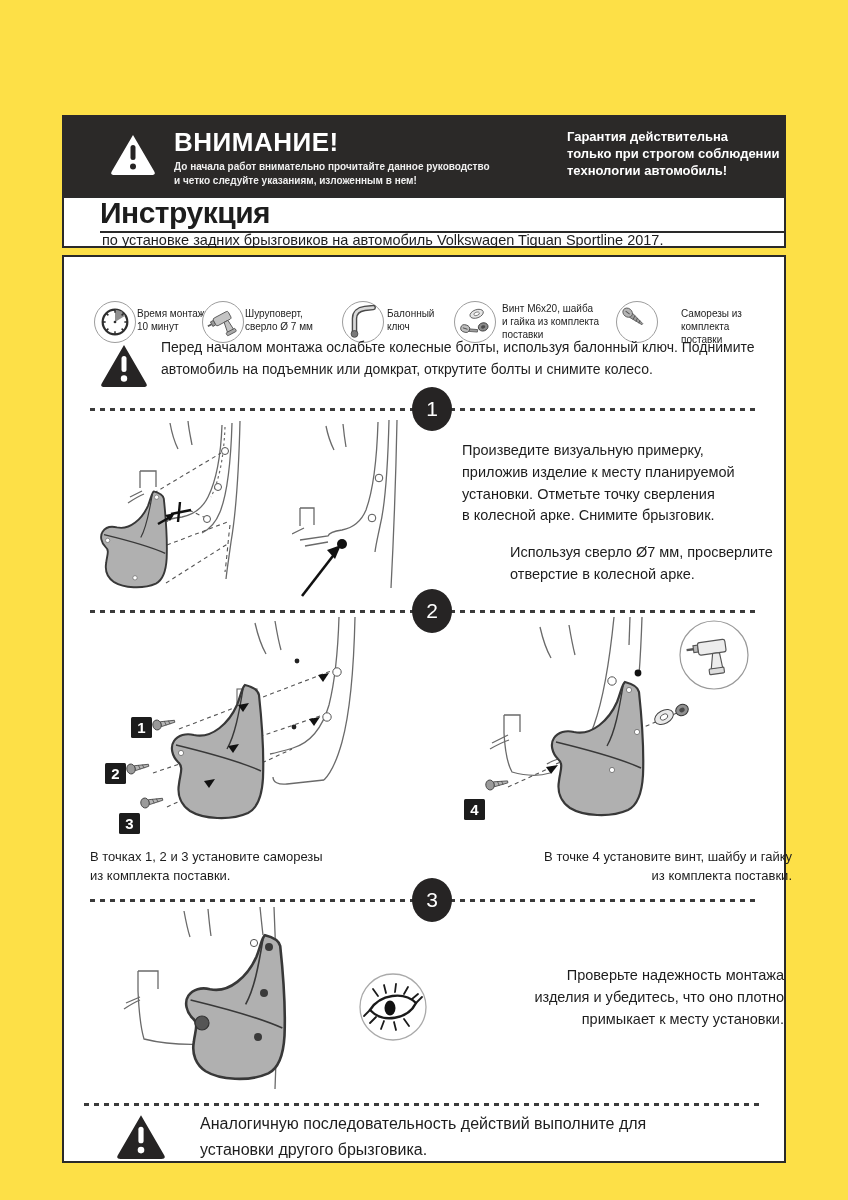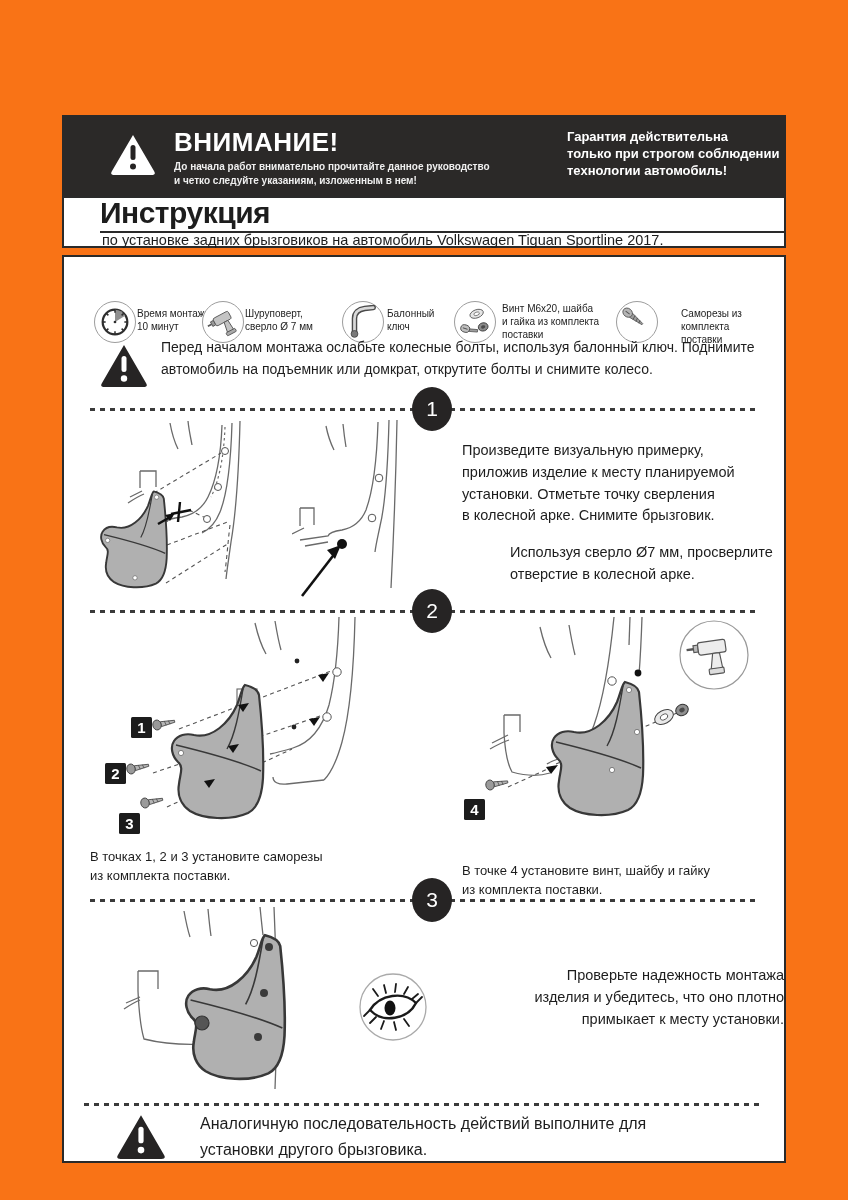--- a/index.html
+++ b/index.html
@@ -1,16 +1,16 @@
 <!DOCTYPE html>
 <html><head>
 <meta charset="utf-8">
 <style>
   html,body{margin:0;padding:0;background:#fff;}
-  .page{position:relative;width:848px;height:1200px;background:#f97316;overflow:hidden;
+  .page{position:relative;width:848px;height:1200px;background:#fde047;overflow:hidden;
         font-family:"Liberation Sans",sans-serif;color:#1d1d1d;}
   .abs{position:absolute;}
   .preline{white-space:pre-line;}
 
   
   .header-bar{left:62px;top:115px;width:724px;height:81px;background:#2b2928;}
   .hdr-tri{left:48px;top:18px;width:46px;height:42px;}
   .hdr-title{left:112px;top:12px;font-size:26px;font-weight:600;color:#fff;letter-spacing:.5px;}
   .hdr-sub{left:112px;top:45px;font-size:10px;line-height:1.4;color:#efefef;font-weight:600;}
   .hdr-warranty{left:505px;top:14px;width:215px;font-size:13px;line-height:1.3;color:#fff;font-weight:600;}
@@ -366,21 +366,21 @@
           <rect x="0" y="6" width="4" height="6" fill="#bbb"></rect>
           <rect x="4" y="4" width="24" height="11" rx="2"></rect>
           <path d="M16,15 L13,28 L23,29 L22,15 Z"></path>
           <rect x="11" y="28" width="13" height="5" rx="1" fill="#ddd"></rect>
         </g>
       </g>
     </svg>
 
     <div class="abs caption preline" style="left:26px;top:591px;width:345px;">В точках 1, 2 и 3 установите саморезы
 из комплекта поставки.</div>
-    <div class="abs caption preline" style="left:398px;top:605px;width:330px;">В точке 4 установите винт, шайбу и гайку
+    <div class="abs caption preline" style="left:398px;top:591px;width:330px;text-align:right;">В точке 4 установите винт, шайбу и гайку
 из комплекта поставки.</div>
 
     <div class="abs dashline" style="left:26px;right:26px;top:642px;"></div>
     <div class="abs step-circle" style="left:348px;top:621px;">
       <span>3</span>
     </div>
 
     <svg class="abs" style="left:50px;top:650px;" width="240" height="190" viewBox="0 0 240 190">
       <g fill="none" stroke="#6a6a6a" stroke-width="1.3">
         <path d="M70,4 C72,15 74,24 76,30"></path>

